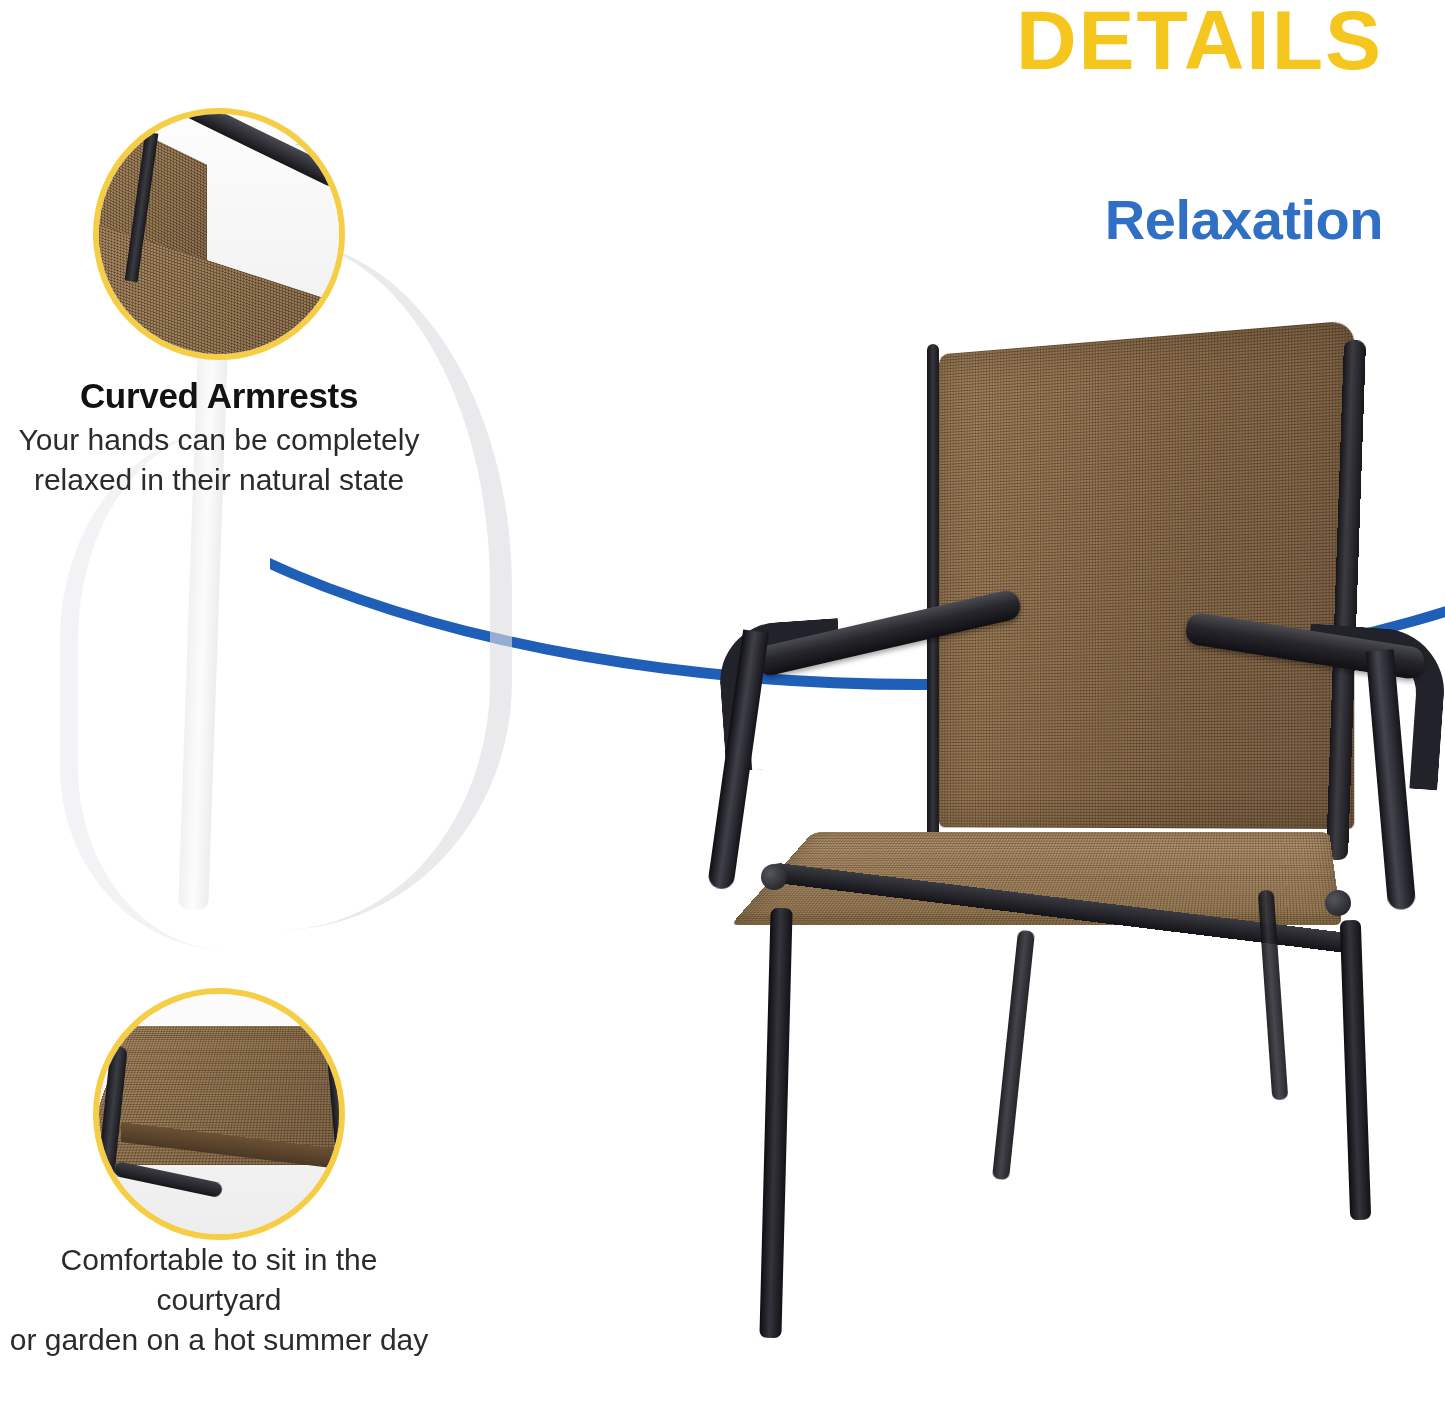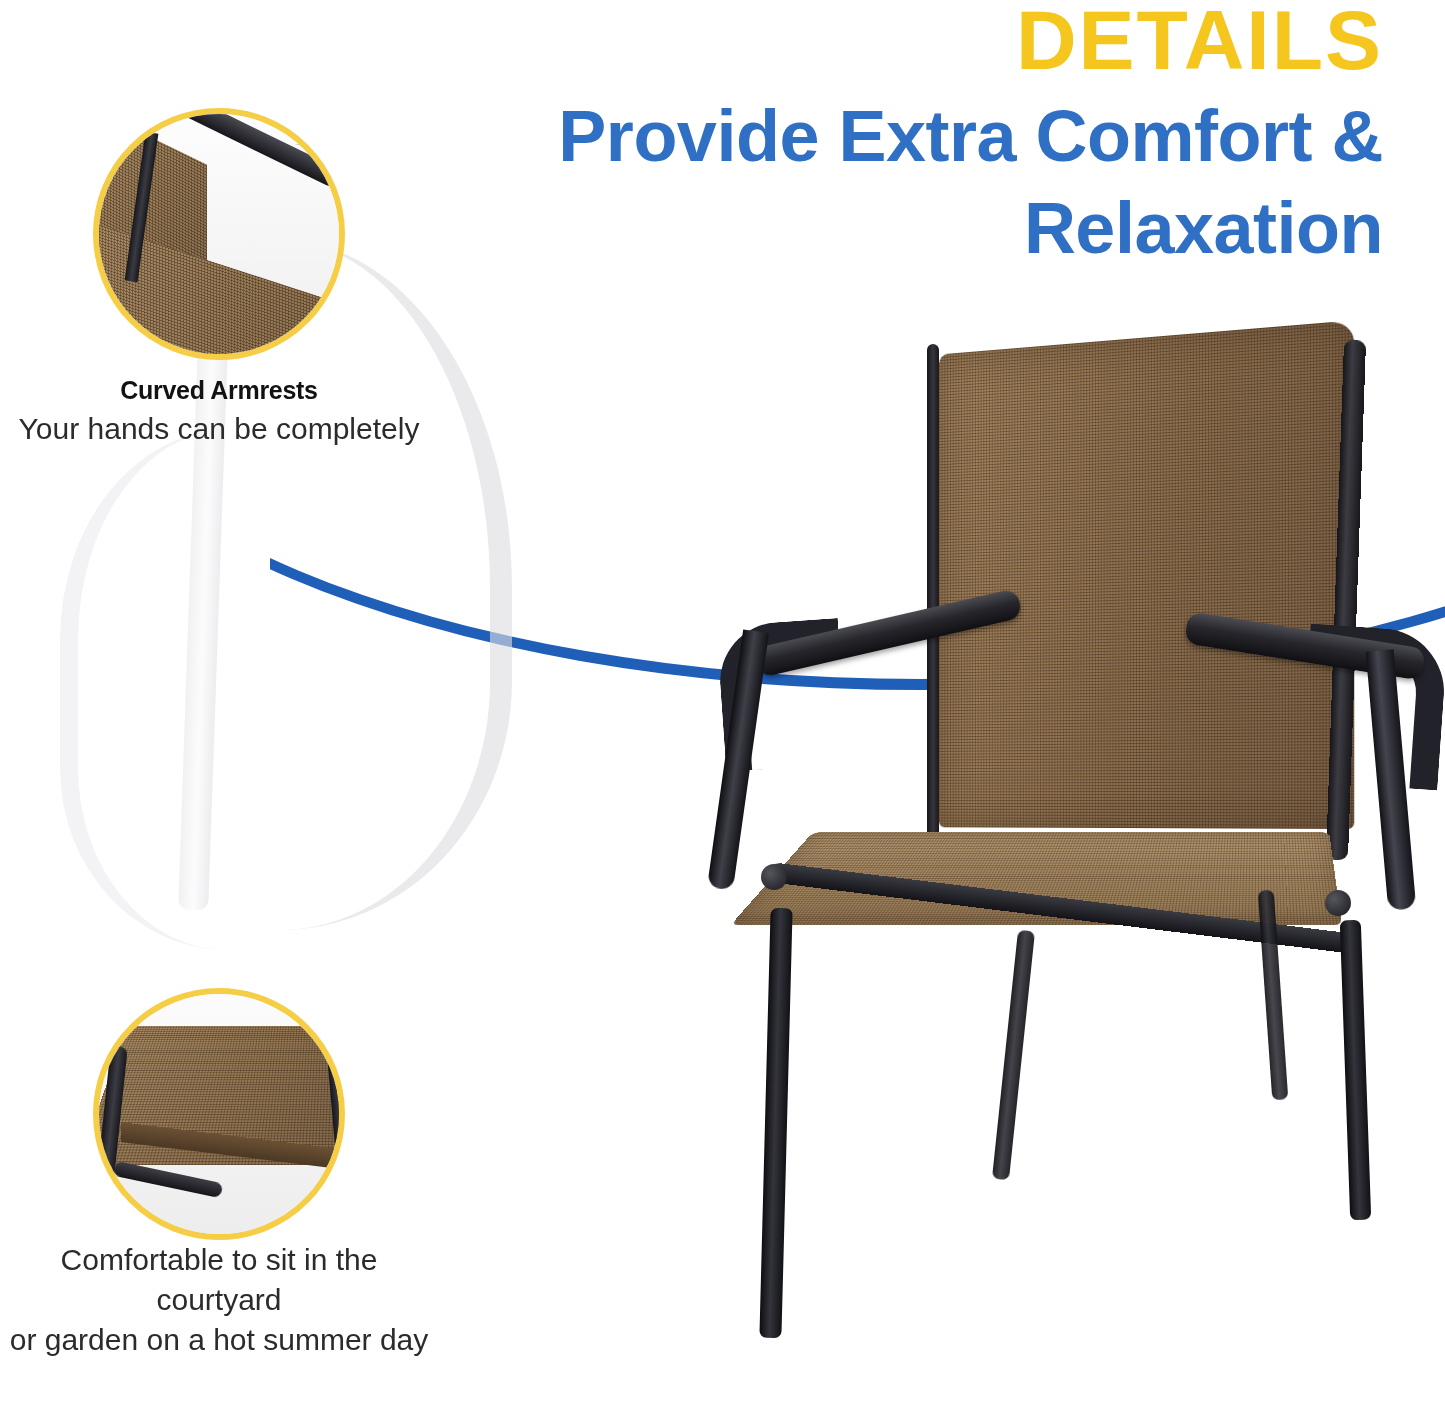--- a/index.html
+++ b/index.html
@@ -32,21 +32,21 @@
     color:#F5C61E;
     letter-spacing:2px;
   }
   #subtitle-l1{
     top:100px;
     font-size:72px;
     color:#2F6FC4;
   }
   #subtitle-l2{
     top:192px;
-    font-size:72px;
+    font-size:56px;
     color:#2F6FC4;
   }
 
   
   #photo-scene{
     position:absolute;
     left:270px;
     top:378px;
     width:1175px;
     height:1041px;
@@ -396,21 +396,21 @@
      background:linear-gradient(180deg,#6b5134,#4b3824);transform:skewY(7deg);}
   #b3-bar-l{position:absolute;left:4px;top:52px;width:17px;height:150px;
      background:linear-gradient(90deg,#16161b,#3c3c44,#17171c);border-radius:8px;transform:rotate(6deg);}
   #b3-bar-b{position:absolute;left:14px;top:178px;width:110px;height:15px;
      background:linear-gradient(180deg,#3e3e46,#15151a);border-radius:8px;transform:rotate(12deg);}
   #b3-bar-r{position:absolute;left:232px;top:46px;width:16px;height:120px;
      background:linear-gradient(90deg,#16161b,#3c3c44,#17171c);border-radius:8px;transform:rotate(-5deg);}
 
   .f-title{
     margin:16px 0 4px 0;
-    font-size:25px;
+    font-size:35px;
     font-weight:700;
     color:#121212;
     letter-spacing:-0.3px;
     line-height:1.15;
   }
   .f-desc{
     margin:0;
     font-size:30px;
     font-weight:400;
     color:#2b2b2b;
@@ -478,34 +478,34 @@
     <div id="arm-right-post"></div>
     <div class="chair-leg" id="leg-bl"></div>
     <div class="chair-leg" id="leg-br"></div>
     <div class="chair-leg" id="leg-fl"></div>
     <div class="chair-leg" id="leg-fr"></div>
     <div class="chair-bracket" id="brk1"></div>
     <div class="chair-bracket" id="brk2"></div>
   </div>
 
   <div class="hdr" id="title-details">DETAILS</div>
-  <div class="hdr" id="subtitle-l1">Provide Extra Comfort &amp;</div>
   <div class="hdr" id="subtitle-l2">Relaxation</div>
 
   <div class="feature" id="feature-1">
     <div class="bubble">
       <div class="bubble-inner" id="b1-bg"></div>
       <div class="mesh" id="b1-fabric-a"></div>
       <div class="mesh" id="b1-fabric-b"></div>
       <div id="b1-arm-post"></div>
       <div id="b1-arm"></div>
       <div id="b1-arm-curve"></div>
     </div>
     <h3 class="f-title">Curved Armrests</h3>
     <p class="f-desc">Your hands can be completely</p>
+    <p class="f-desc">relaxed in their natural state</p>
   </div>
 
 
   <div class="feature" id="feature-3">
     <div class="bubble">
       <div class="bubble-inner" id="b3-bg"></div>
       <div class="mesh" id="b3-seat"></div>
       <div id="b3-edge"></div>
       <div id="b3-bar-l"></div>
       <div id="b3-bar-r"></div>

